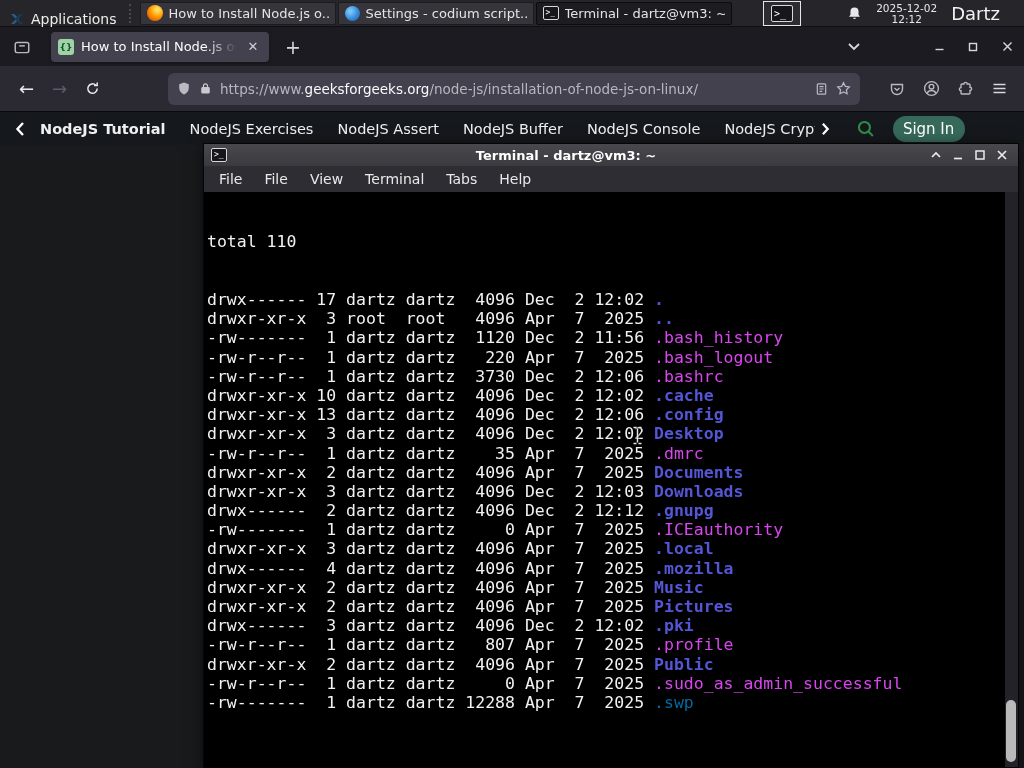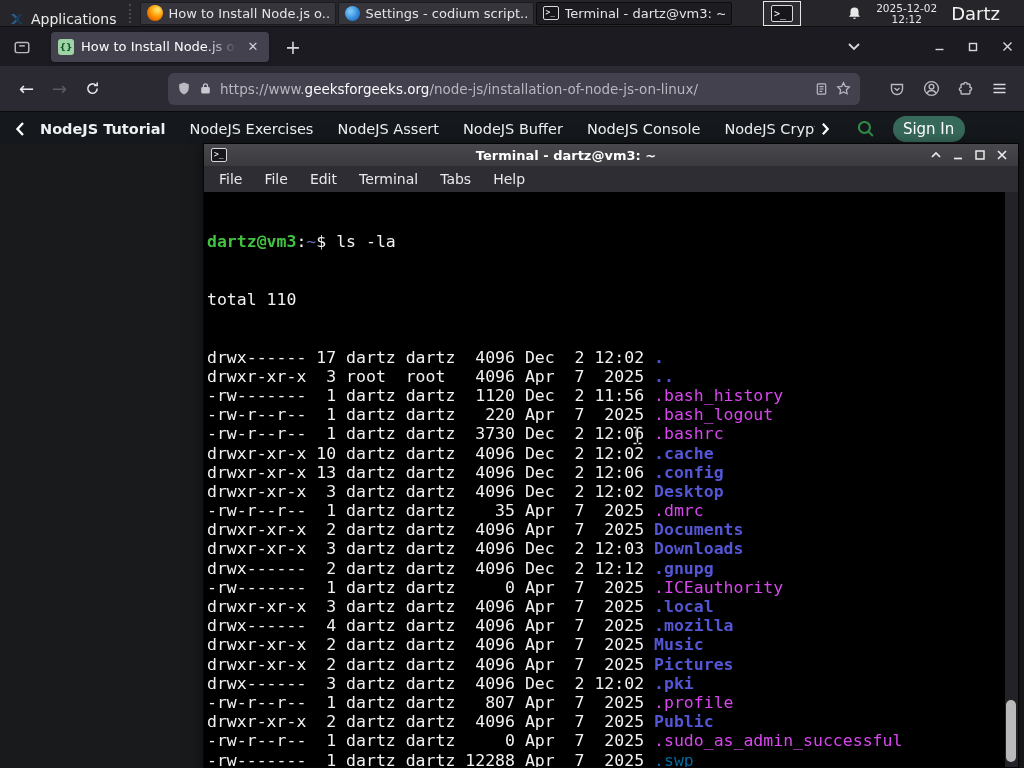--- a/index.html
+++ b/index.html
@@ -289,27 +289,26 @@
       <span class="t-ctl">
         <svg width="10" height="10" viewBox="0 0 10 10" stroke="#ececec" stroke-width="1.7">
             <path d="M1 1 L9 9 M9 1 L1 9"></path>
           </svg>
       </span>
     </div>
   </div>
   <div id="t-menubar">
       <span class="menu-item">File</span>
       <span class="menu-item">File</span>
-      <span class="menu-item">Edit</span>
+      <span class="menu-item">View</span>
       <span class="menu-item">Terminal</span>
       <span class="menu-item">Tabs</span>
       <span class="menu-item">Help</span>
     </div>
   <div id="t-content">
-    <div class="tline"><span class="p-user">dartz@vm3</span><span>:</span><span class="p-path">~</span><span>$ ls -la</span></div>
     <div class="tline">total 110</div>
     <div id="term-lines"><div class="tline"><span>drwx------ 17 dartz dartz  4096 Dec  2 12:02 </span><span class="n-dir">.</span></div><div class="tline"><span>drwxr-xr-x  3 root  root   4096 Apr  7  2025 </span><span class="n-dir">..</span></div><div class="tline"><span>-rw-------  1 dartz dartz  1120 Dec  2 11:56 </span><span class="n-file">.bash_history</span></div><div class="tline"><span>-rw-r--r--  1 dartz dartz   220 Apr  7  2025 </span><span class="n-file">.bash_logout</span></div><div class="tline"><span>-rw-r--r--  1 dartz dartz  3730 Dec  2 12:06 </span><span class="n-file">.bashrc</span></div><div class="tline"><span>drwxr-xr-x 10 dartz dartz  4096 Dec  2 12:02 </span><span class="n-dir">.cache</span></div><div class="tline"><span>drwxr-xr-x 13 dartz dartz  4096 Dec  2 12:06 </span><span class="n-dir">.config</span></div><div class="tline"><span>drwxr-xr-x  3 dartz dartz  4096 Dec  2 12:02 </span><span class="n-dir">Desktop</span></div><div class="tline"><span>-rw-r--r--  1 dartz dartz    35 Apr  7  2025 </span><span class="n-file">.dmrc</span></div><div class="tline"><span>drwxr-xr-x  2 dartz dartz  4096 Apr  7  2025 </span><span class="n-dir">Documents</span></div><div class="tline"><span>drwxr-xr-x  3 dartz dartz  4096 Dec  2 12:03 </span><span class="n-dir">Downloads</span></div><div class="tline"><span>drwx------  2 dartz dartz  4096 Dec  2 12:12 </span><span class="n-dir">.gnupg</span></div><div class="tline"><span>-rw-------  1 dartz dartz     0 Apr  7  2025 </span><span class="n-file">.ICEauthority</span></div><div class="tline"><span>drwxr-xr-x  3 dartz dartz  4096 Apr  7  2025 </span><span class="n-dir">.local</span></div><div class="tline"><span>drwx------  4 dartz dartz  4096 Apr  7  2025 </span><span class="n-dir">.mozilla</span></div><div class="tline"><span>drwxr-xr-x  2 dartz dartz  4096 Apr  7  2025 </span><span class="n-dir">Music</span></div><div class="tline"><span>drwxr-xr-x  2 dartz dartz  4096 Apr  7  2025 </span><span class="n-dir">Pictures</span></div><div class="tline"><span>drwx------  3 dartz dartz  4096 Dec  2 12:02 </span><span class="n-dir">.pki</span></div><div class="tline"><span>-rw-r--r--  1 dartz dartz   807 Apr  7  2025 </span><span class="n-file">.profile</span></div><div class="tline"><span>drwxr-xr-x  2 dartz dartz  4096 Apr  7  2025 </span><span class="n-dir">Public</span></div><div class="tline"><span>-rw-r--r--  1 dartz dartz     0 Apr  7  2025 </span><span class="n-file">.sudo_as_admin_successful</span></div><div class="tline"><span>-rw-------  1 dartz dartz 12288 Apr  7  2025 </span><span class="n-dim">.swp</span></div></div>
     <div id="t-scrollbar">
       <div id="t-thumb"></div>
     </div>
   </div>
 </div>
 
 <div id="ibeam">
   <svg width="11" height="19" viewBox="0 0 11 19" fill="none" stroke="#e8e8e8" stroke-width="1.4">

